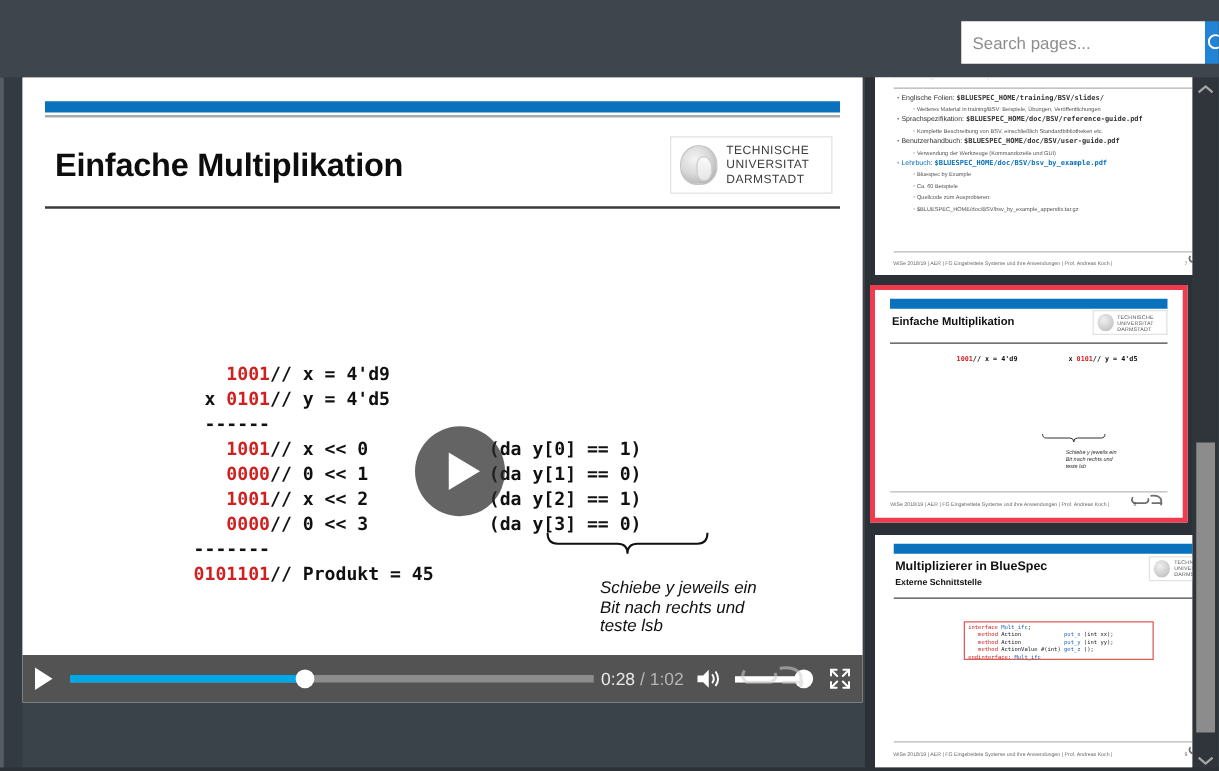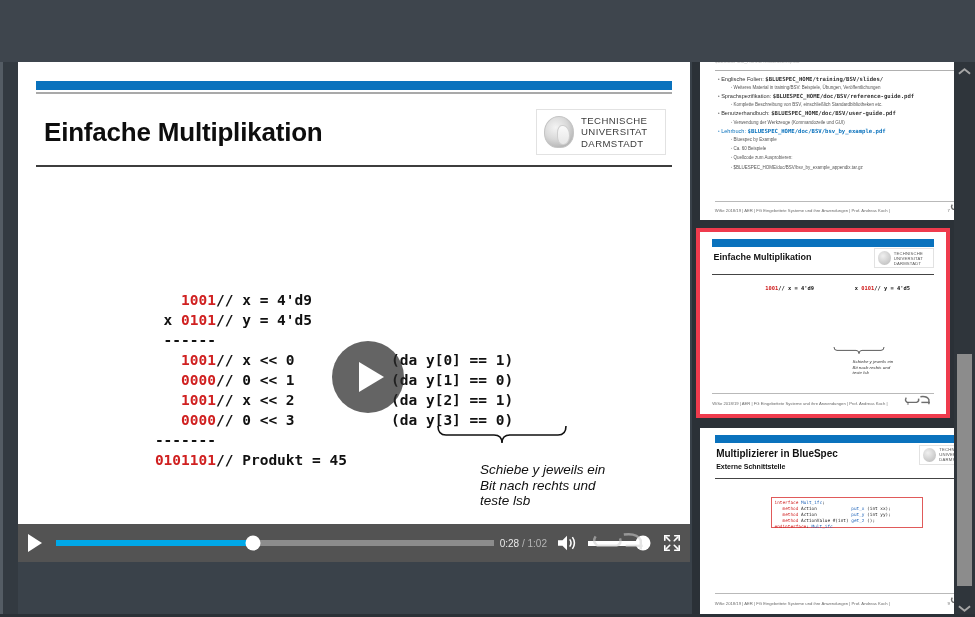--- a/index.html
+++ b/index.html
@@ -163,21 +163,21 @@
   .seek {
     position: relative; flex: 1; height: 6px;
     background: #8c8c8c; margin: 0 6px 0 4px; cursor: pointer;
   }
   .seek .fill { position: absolute; left: 0; top: 0; height: 6px; background: #00a8e8; }
   .seek .knob {
     position: absolute; top: 50%; transform: translate(-50%,-50%);
     width: 15px; height: 15px; border-radius: 50%; background: #fff;
   }
   .timelbl {
-    font-size: 10px; color: #e9e9e9; white-space: nowrap;
+    font-size: 14px; color: #e9e9e9; white-space: nowrap;
     padding: 0 3px 0 0; font-family: "Liberation Sans", sans-serif;
   }
   .timelbl .dur { color: #b5b5b5; }
   .vol-ico { width: 34px; display: flex; align-items: center; justify-content: center; cursor: pointer; }
   .volslider { position: relative; width: 62px; height: 5px; background: #6f6f6f; margin: 0 4px; cursor: pointer; }
   .volslider .vfill { position: absolute; left: 0; top: 0; height: 5px; background: #fff; }
   .volslider .vknob {
     position: absolute; top: 50%; transform: translate(-50%,-50%);
     width: 15px; height: 15px; border-radius: 50%; background: #fff;
   }
@@ -274,20 +274,29 @@
     background: #2b3137;
   }
 </style>
 </head>
 <body>
 
 <div id="app">
 
   <div class="topbar">
 
+    <div class="searchbox">
+      <input type="text" placeholder="Search pages..." style="">
+      <div class="sbtn">
+        <svg width="19" height="19" viewBox="0 0 24 24">
+          <circle cx="10.5" cy="10.5" r="6.6" fill="none" stroke="#fff" stroke-width="1.9"></circle>
+          <line x1="15.3" y1="15.3" x2="21" y2="21" stroke="#fff" stroke-width="1.9"></line>
+        </svg>
+      </div>
+    </div>
   </div>
 
   <div class="left-rail"></div>
   <div class="left-rail-edge"></div>
 
   <div class="stage">
     <div class="slide">
       <div class="bluebar"></div>
       <div class="greyline"></div>
       <div class="title">Einfache Multiplikation</div>

